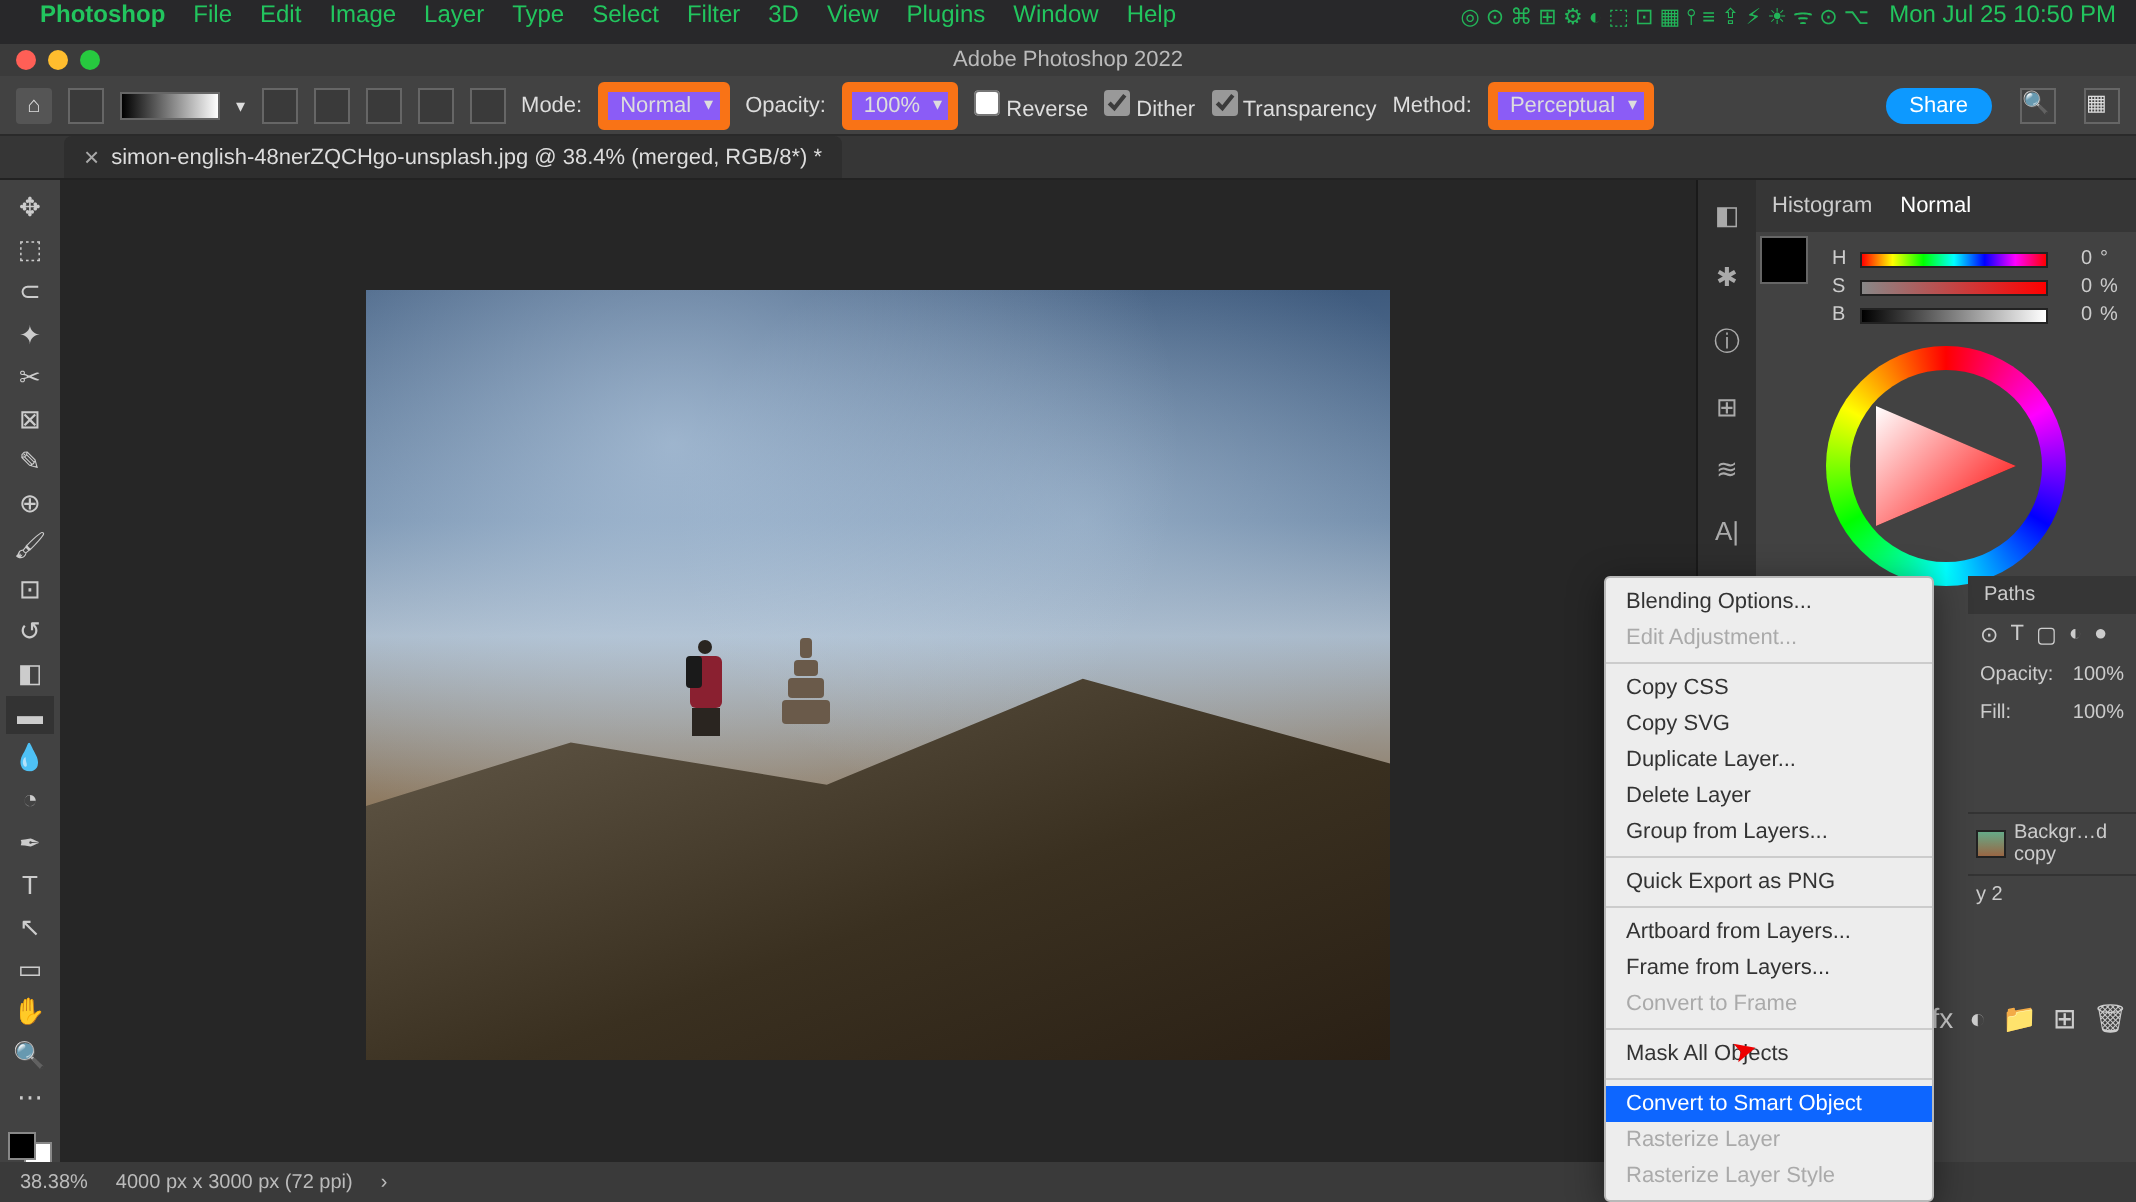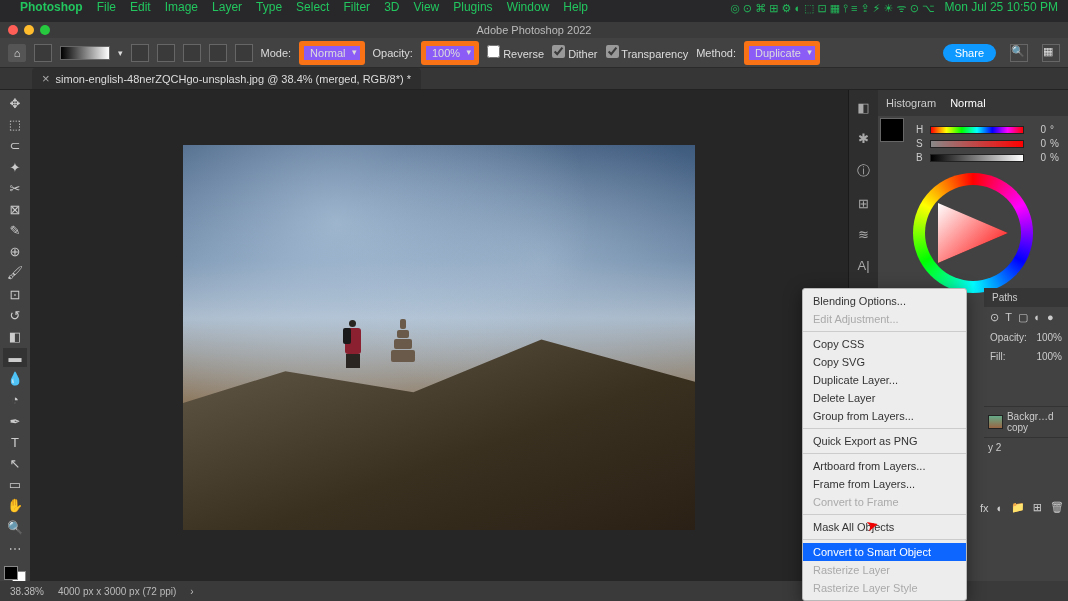--- a/index.html
+++ b/index.html
@@ -133,21 +133,21 @@
   <div class="iconbtn"></div>
   <div class="iconbtn"></div>
   <span>Mode:</span>
   <div class="dropdown">Normal</div>
   <span>Opacity:</span>
   <div class="dropdown">100%</div>
   <label><input type="checkbox" style=""> <span>Reverse</span></label>
   <label><input type="checkbox" checked="" style=""> <span>Dither</span></label>
   <label><input type="checkbox" checked="" style=""> <span>Transparency</span></label>
   <span>Method:</span>
-  <div class="dropdown">Duplicate</div>
+  <div class="dropdown">Perceptual</div>
   <div class="share">Share</div>
   <div class="sq">🔍</div>
   <div class="sq">▦</div>
 </div>
 
 <div class="tab-bar">
   <div class="tab">
     <span class="close">×</span>
     <span>simon-english-48nerZQCHgo-unsplash.jpg @ 38.4% (merged, RGB/8*) *</span>
   </div>
@@ -266,21 +266,21 @@
     </div>
   <div style="height:40px;"></div>
   <div class="lrow">
       <div class="thumb"></div>
       <span>Backgr…d copy</span>
     </div>
   <div class="lrow">
       <span>y 2</span>
     </div>
   <div style="height:40px;"></div>
-  <div style="display:flex;gap:8px;padding:4px;justify-content:flex-end;font-size:11px;align-items:center;">
+  <div style="display:flex;gap:8px;padding:4px;justify-content:flex-end;font-size:14px;align-items:center;">
     <span>fx</span>
     <span>◐</span>
     <span>📁</span>
     <span>⊞</span>
     <span>🗑</span>
   </div>
 </div>
 
 <div class="context-menu">
   <div class="mi">Blending Options...</div>

